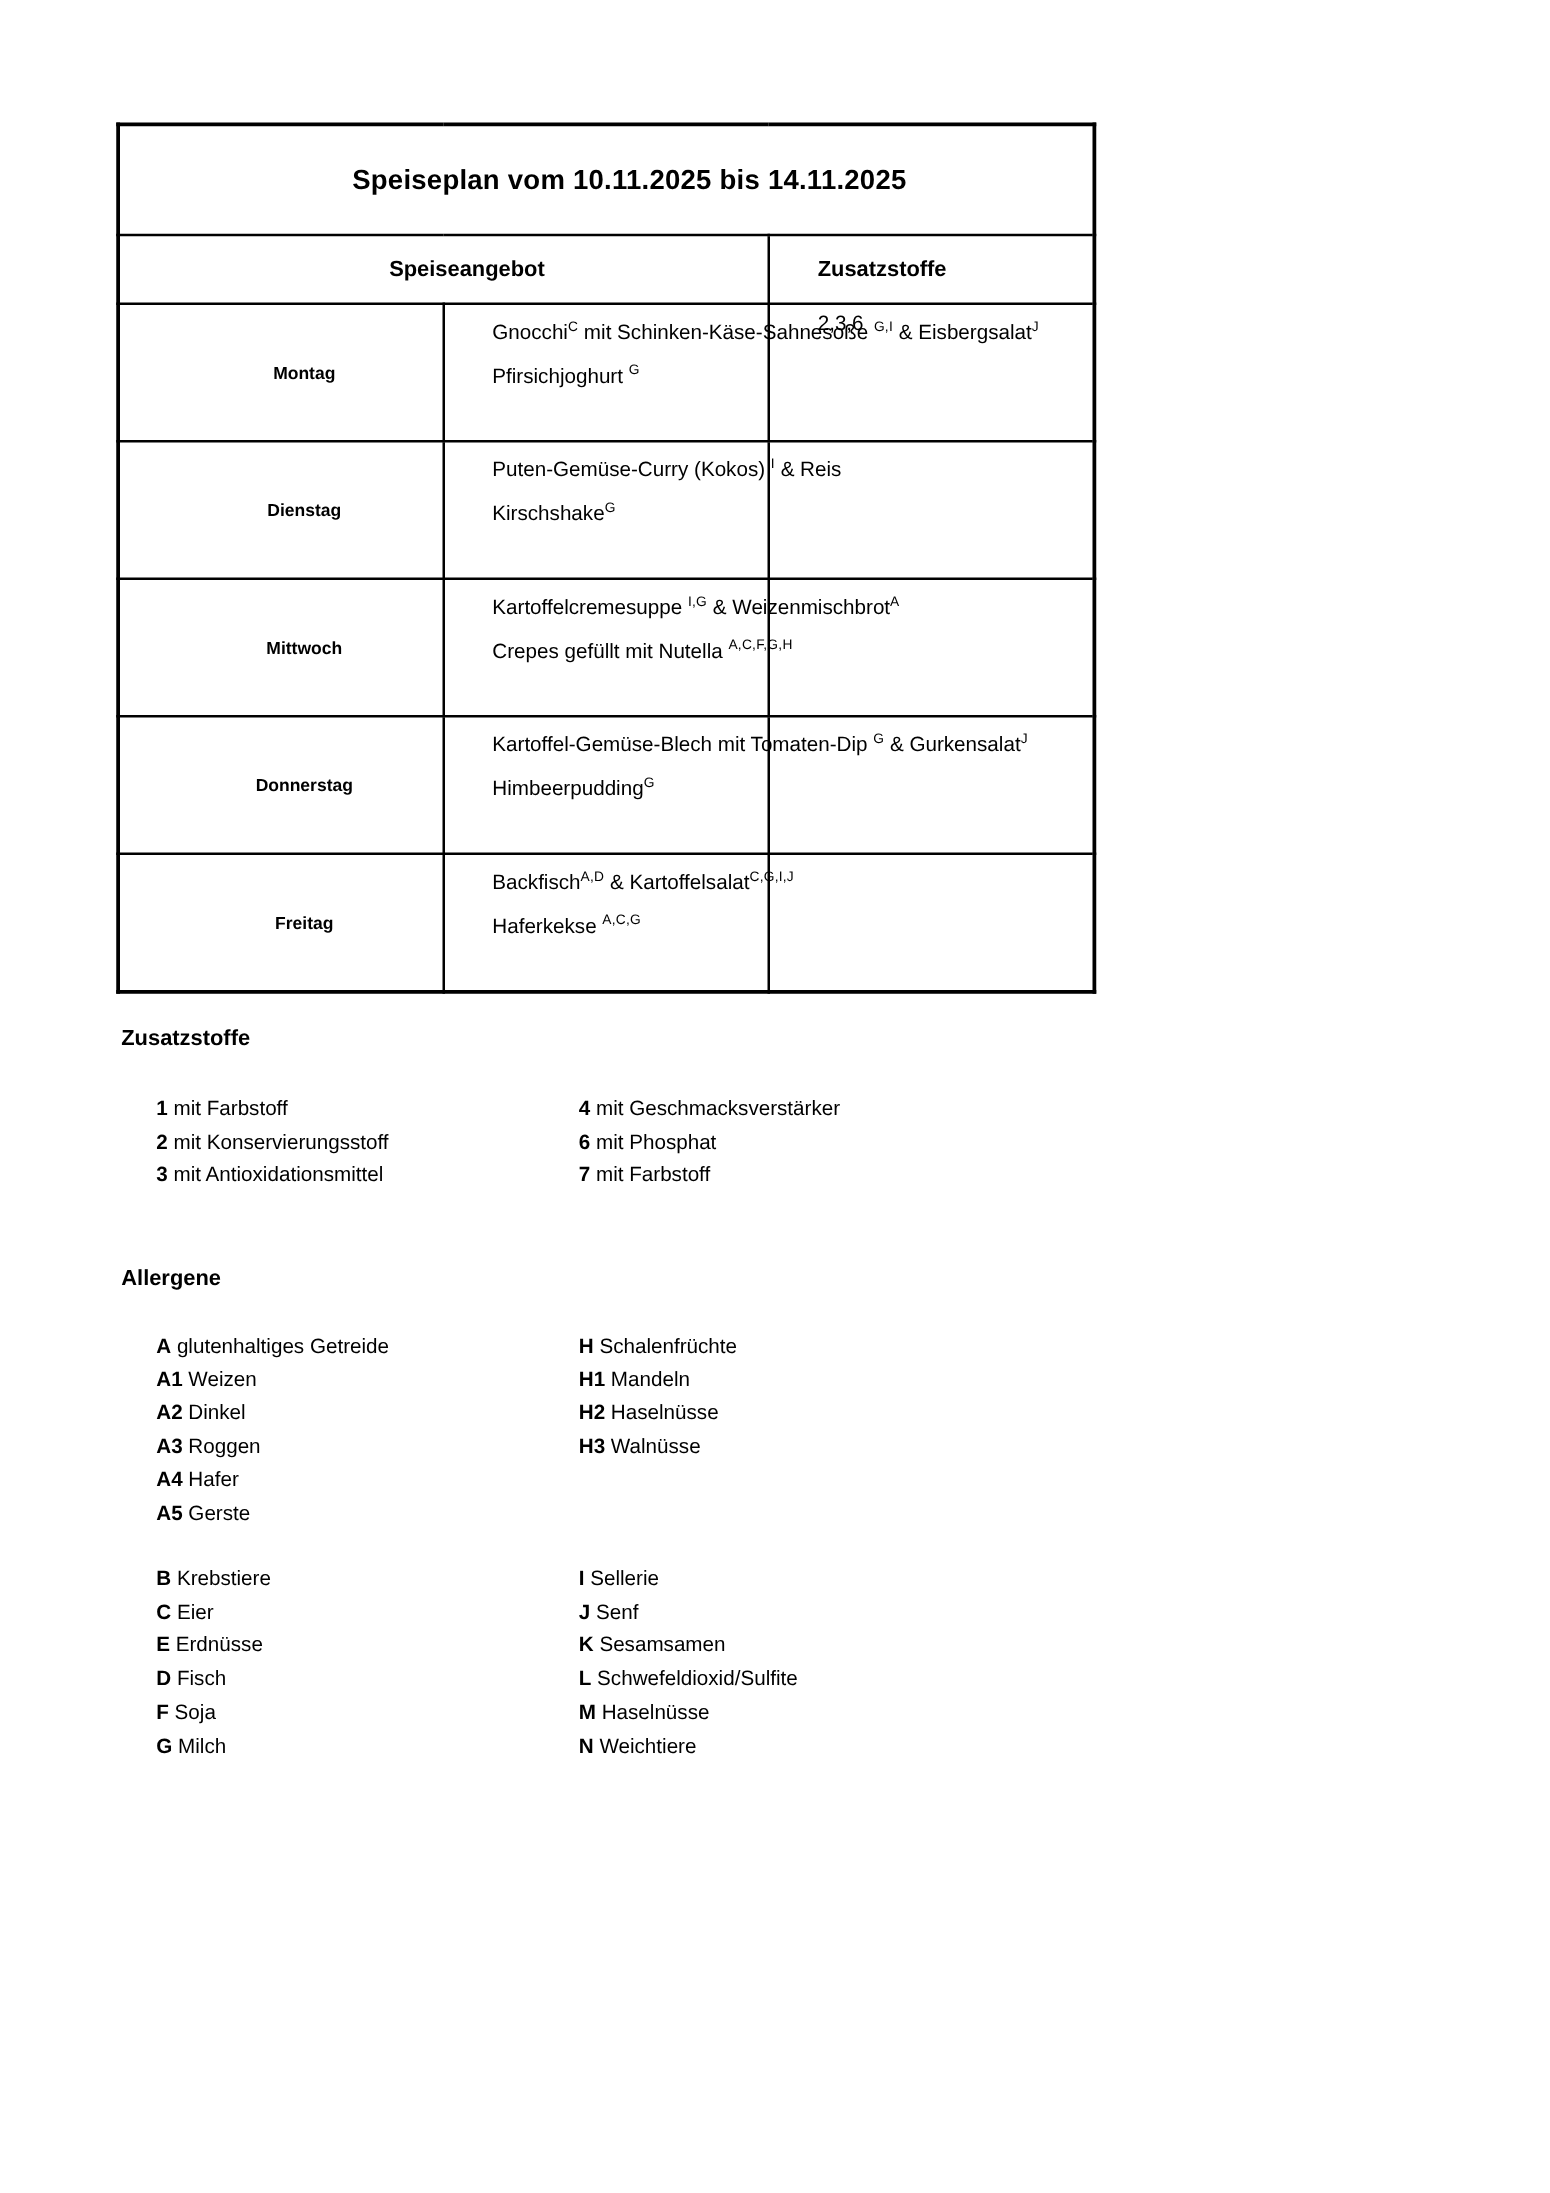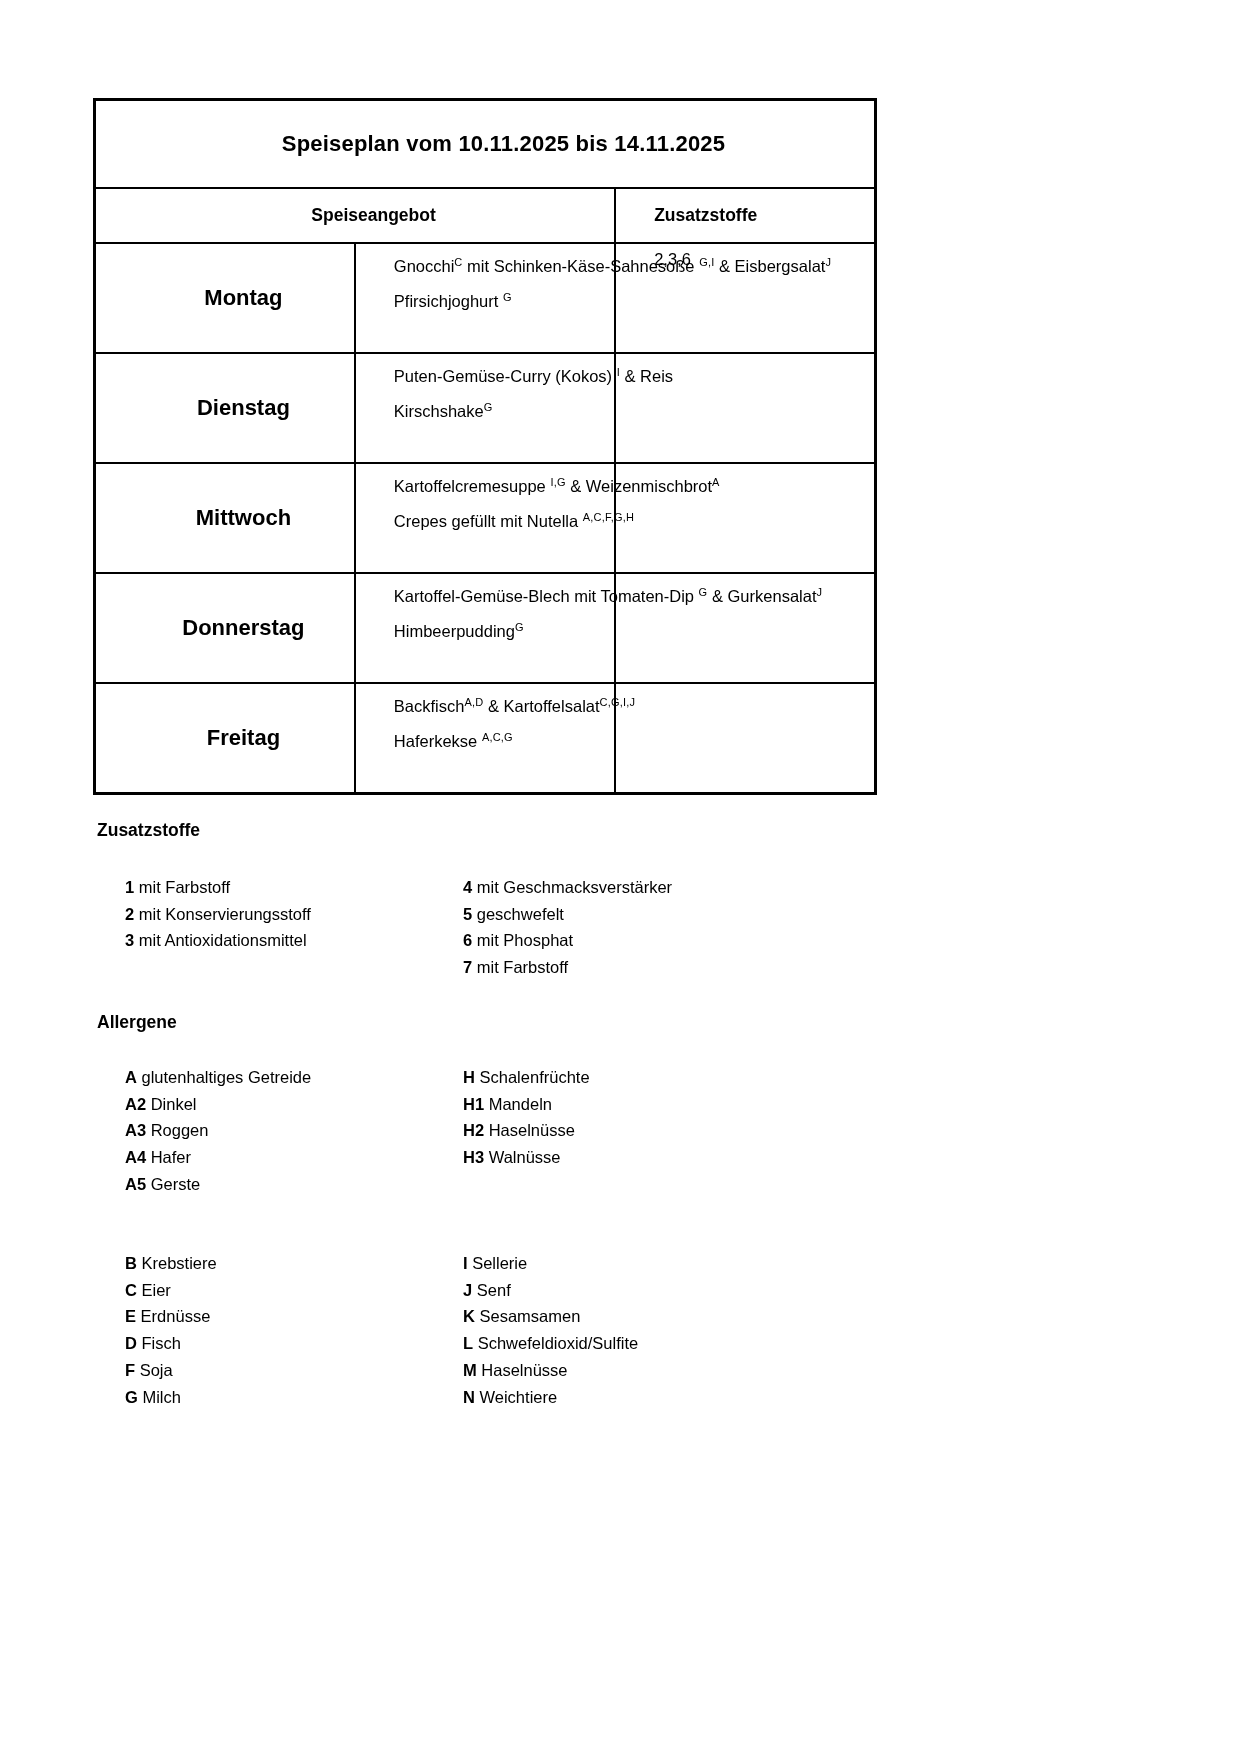--- a/index.html
+++ b/index.html
@@ -46,21 +46,21 @@
     padding: 0 0 0 3px;
     white-space: nowrap;
     overflow: hidden;
   }
   td.day-cell {
     height: 106px;
     width: 112px;
     text-align: center;
     vertical-align: middle;
     font-weight: bold;
-    font-size: 22px;
+    font-size: 14px;
   }
   td.menu-cell {
     width: 556px;
     vertical-align: top;
     padding: 5px 6px 0 6px;
     font-size: 16.5px;
   }
   td.additives-cell {
     width: 110px;
     vertical-align: top;
@@ -150,31 +150,31 @@
   <div class="section-heading" style="top: 820px;">Zusatzstoffe</div>
 
   <div class="legend-block" style="top: 874px;">
     <div class="legend-col col-1">
         <div class="li"><b>1</b><span> mit Farbstoff</span></div>
         <div class="li"><b>2</b><span> mit Konservierungsstoff</span></div>
         <div class="li"><b>3</b><span> mit Antioxidationsmittel</span></div>
       </div>
     <div class="legend-col col-2">
         <div class="li"><b>4</b><span> mit Geschmacksverstärker</span></div>
-        <div class="li"><b>5</b><span> geschwefelt</span></div>
         <div class="li"><b>6</b><span> mit Phosphat</span></div>
         <div class="li"><b>7</b><span> mit Farbstoff</span></div>
       </div>
   </div>
 
   <div class="section-heading" style="top: 1012px;">Allergene</div>
 
   <div class="legend-block" style="top: 1064px;">
     <div class="legend-col col-1">
         <div class="li"><b>A</b><span> glutenhaltiges Getreide</span></div>
+        <div class="li"><b>A1</b><span> Weizen</span></div>
         <div class="li"><b>A2</b><span> Dinkel</span></div>
         <div class="li"><b>A3</b><span> Roggen</span></div>
         <div class="li"><b>A4</b><span> Hafer</span></div>
         <div class="li"><b>A5</b><span> Gerste</span></div>
       </div>
     <div class="legend-col col-2">
         <div class="li"><b>H</b><span> Schalenfrüchte</span></div>
         <div class="li"><b>H1</b><span> Mandeln</span></div>
         <div class="li"><b>H2</b><span> Haselnüsse</span></div>
         <div class="li"><b>H3</b><span> Walnüsse</span></div>

